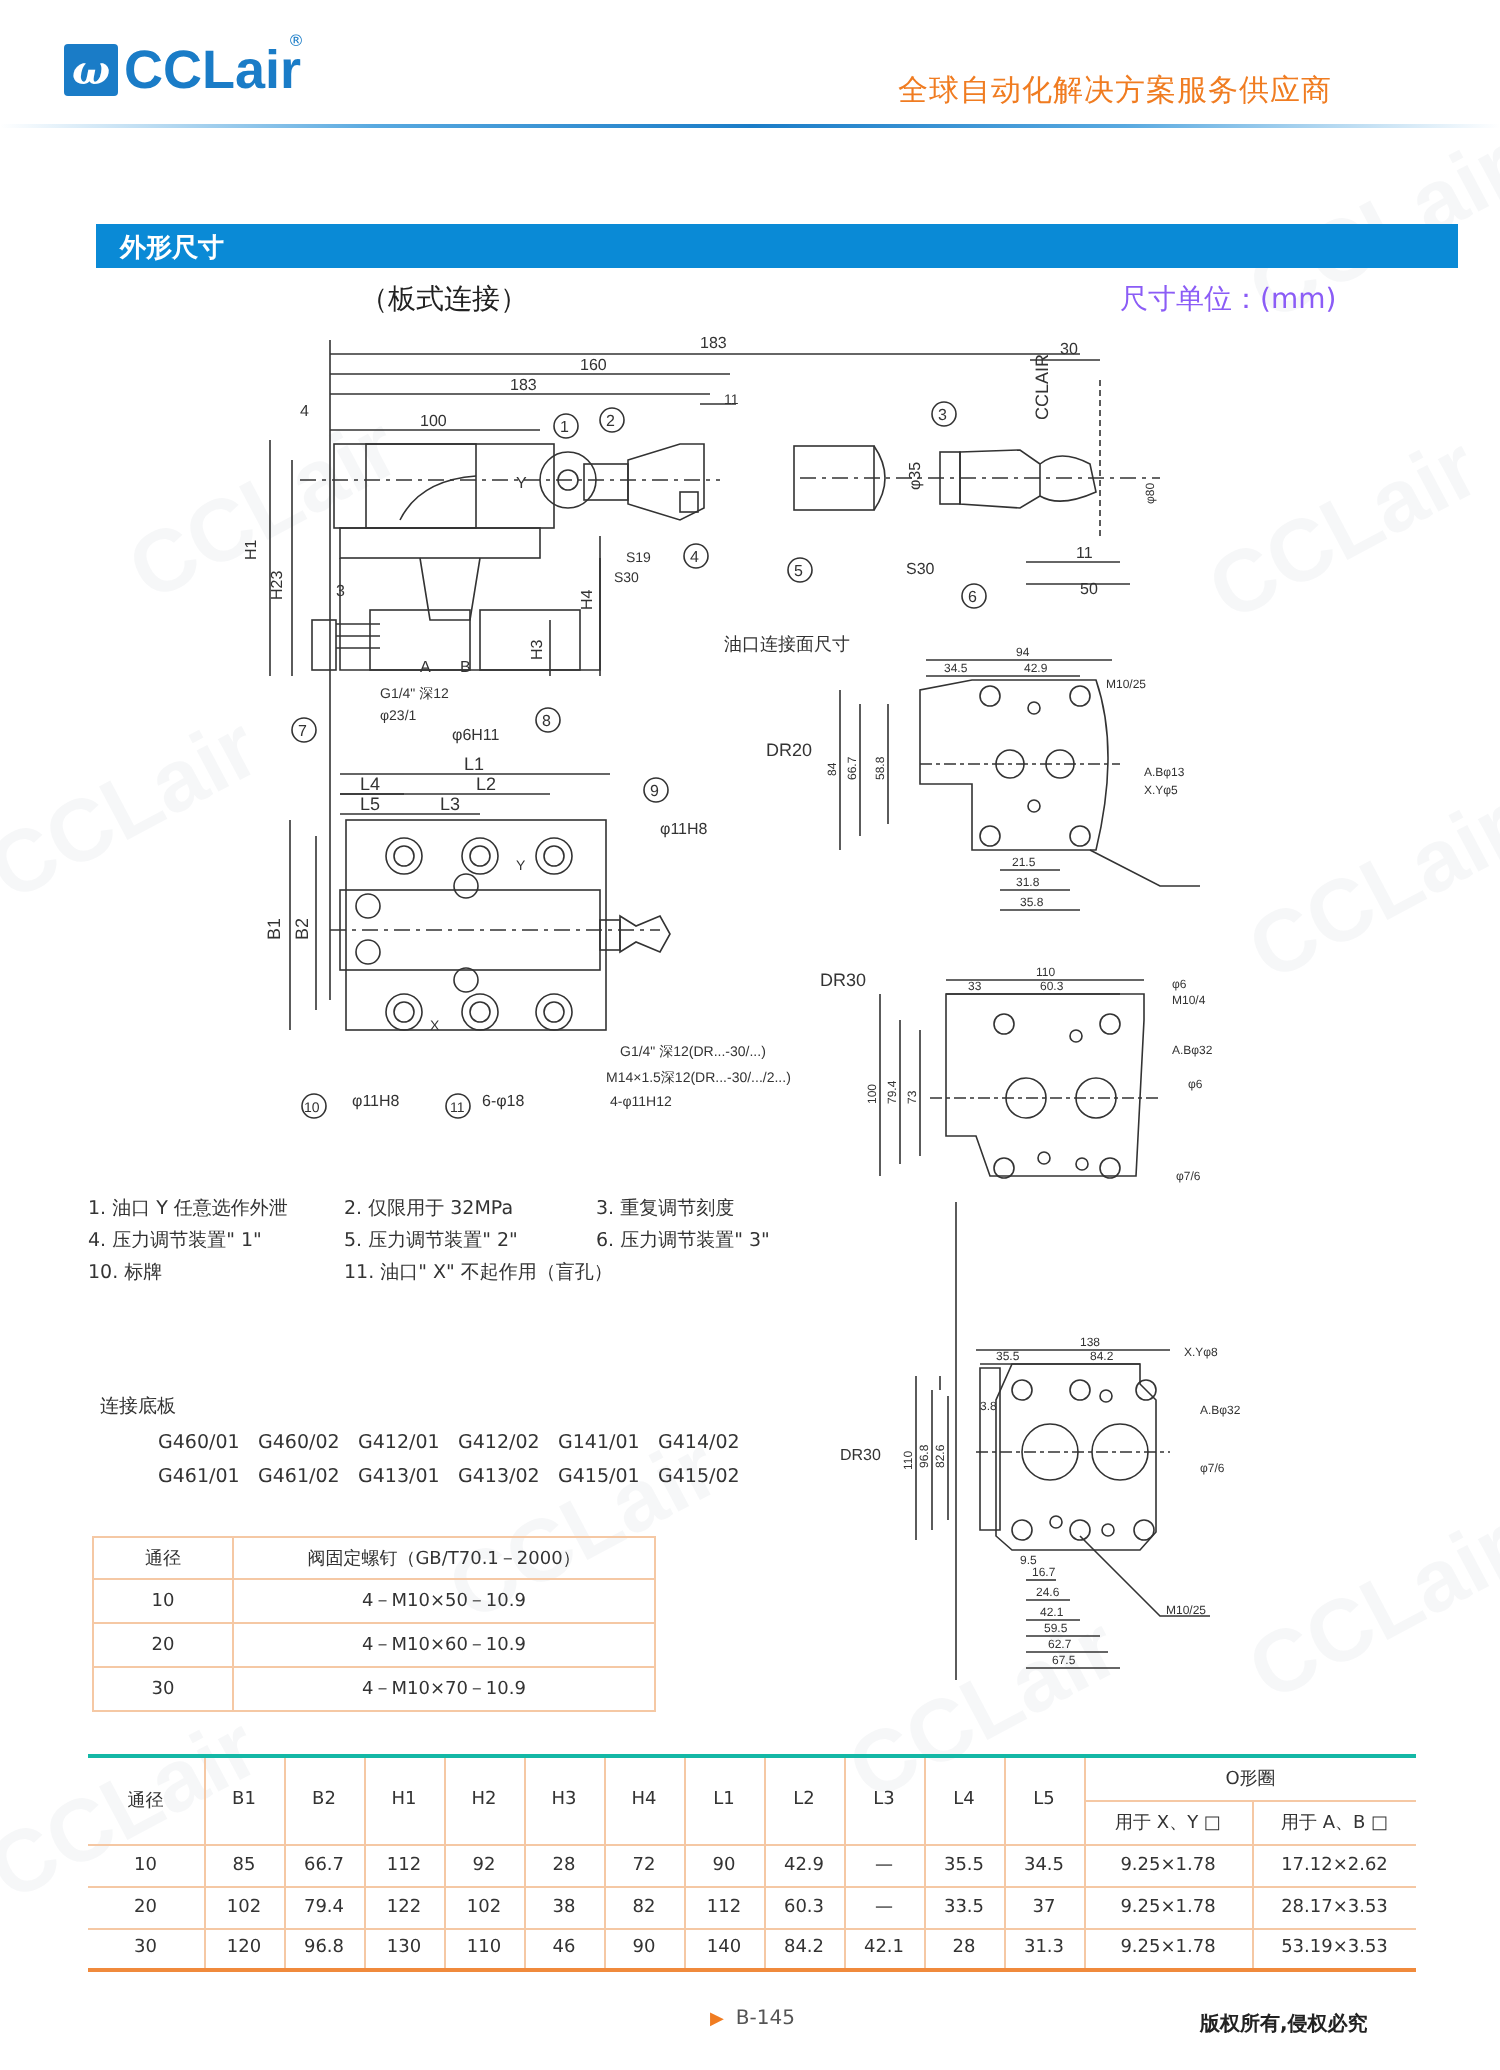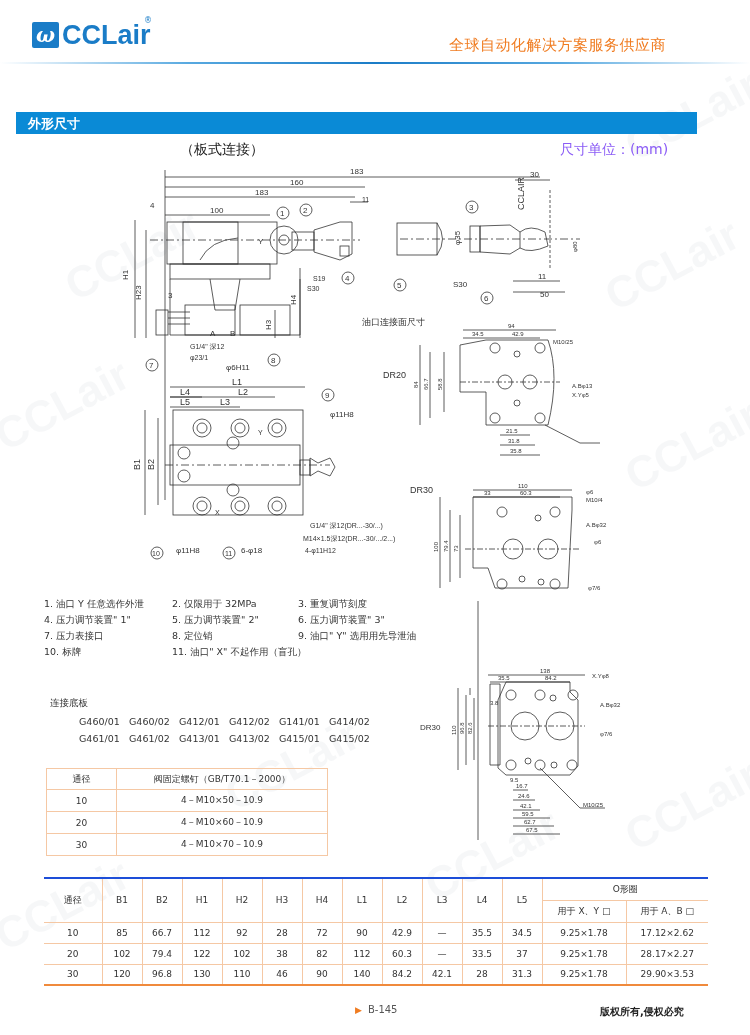--- a/index.html
+++ b/index.html
@@ -11,21 +11,21 @@
   .logo-badge { width: 27px; height: 26px; background: #1a7cc7; border-radius: 2px; color: #fff;
     font-family: "DejaVu Serif", serif; font-style: italic; font-weight: bold; font-size: 20px;
     line-height: 26px; text-align: center; }
   .logo-text { margin-left: 3px; font-family: "Liberation Sans", sans-serif; font-weight: bold; font-size: 27px;
     color: #1a7cc7; letter-spacing: 0px; line-height: 26px; }
   .logo-reg { position: absolute; left: 112px; top: -6px; font-size: 8px; color: #1a7cc7; }
   .slogan { position: absolute; right: 84px; top: 36px; font-size: 15px; font-weight: normal; color: #f07c21; letter-spacing: 0.5px; }
   .header-line { position: absolute; left: 0; top: 62px; width: 750px; height: 2px;
     background: linear-gradient(to right, rgba(26,124,199,0) 0%, #58a9e0 25%, #1a7cc7 50%, #58a9e0 75%, rgba(26,124,199,0) 100%); }
 
-  .section-bar { position: absolute; left: 16px; top: 112px; width: 681px; height: 22px; background: #0a8ad6; }
+  .section-bar { position: absolute; left: 48px; top: 112px; width: 681px; height: 22px; background: #0a8ad6; }
   .section-title { position: absolute; left: 12px; top: 3px; color: #fff; font-size: 13px; font-weight: bold; }
 
   .sub-left { position: absolute; left: 180px; top: 141px; font-size: 14px; color: #222; text-align: center; }
   .sub-right { position: absolute; left: 560px; top: 141px; font-size: 14px; color: #8b5cf6; }
 
   .drawing { position: absolute; left: 0; top: 160px; width: 692px; height: 440px; }
   .drawing svg { width: 750px; height: 440px; }
   .drawing2 { position: absolute; left: 400px; top: 600px; width: 350px; height: 245px; }
   .drawing2 svg { width: 350px; height: 245px; }
 
@@ -41,21 +41,21 @@
   .baseplate .bcell { width: 50px; }
 
   table { border-collapse: collapse; }
   .bolt-table { position: absolute; left: 46px; top: 768px; width: 282px; font-size: 9px; color: #333; }
   .bolt-table td, .bolt-table th { border: 1px solid #f5c8a4; height: 22px; text-align: center; font-weight: normal; }
   .bolt-table th { height: 21px; }
   .bolt-table .col1 { width: 70px; }
 
   .dim-table { position: absolute; left: 44px; top: 877px; width: 664px; font-size: 9px; color: #333; }
   .dim-table td, .dim-table th { border-left: 1px solid #f5c8a4; border-right: 1px solid #f5c8a4; border-bottom: 1px solid #f5c8a4; text-align: center; font-weight: normal; height: 21px; }
-  .dim-table thead tr:first-child th { border-top: 2px solid #1d4ed8; }
+  .dim-table thead tr:first-child th { border-top: 2px solid #14b8a6; }
   .dim-table tbody tr:last-child td { border-bottom: 2px solid #f08a3c; }
   .dim-table th:first-child, .dim-table td:first-child { border-left: none; }
   .dim-table th:last-child, .dim-table td:last-child { border-right: none; }
 
   .footer-page { position: absolute; left: 355px; top: 1004px; font-size: 10px; color: #555; }
   .footer-page .tri { color: #f07c21; font-size: 9px; margin-right: 6px; }
   .footer-copy { position: absolute; left: 600px; top: 1005px; font-size: 10px; font-weight: bold; color: #222; }
 
   .wm { position: absolute; font-family: "Liberation Sans", sans-serif; font-weight: bold; color: rgba(180,190,200,0.12);
     font-size: 44px; transform: rotate(-28deg); pointer-events: none; white-space: nowrap; }
@@ -364,25 +364,20 @@
     <span class="c1">1. 油口 Y 任意选作外泄</span>
     <span class="c2">2. 仅限用于 32MPa</span>
     <span class="c3">3. 重复调节刻度</span>
   </div>
   <div class="row">
     <span class="c1">4. 压力调节装置" 1"</span>
     <span class="c2">5. 压力调节装置" 2"</span>
     <span class="c3">6. 压力调节装置" 3"</span>
   </div>
   <div class="row">
-    <span class="c1">7. 压力表接口</span>
-    <span class="c2">8. 定位销</span>
-    <span class="c3">9. 油口" Y" 选用用先导泄油</span>
-  </div>
-  <div class="row">
     <span class="c1">10. 标牌</span>
     <span class="c2">11. 油口" X" 不起作用（盲孔）</span>
   </div>
 </div>
 
 <div class="baseplate">
   <div class="title">连接底板</div>
   <div class="brow">
     <span class="bcell">G460/01</span>
     <span class="bcell">G460/02</span>
@@ -486,37 +481,37 @@
       <td>122</td>
       <td>102</td>
       <td>38</td>
       <td>82</td>
       <td>112</td>
       <td>60.3</td>
       <td>—</td>
       <td>33.5</td>
       <td>37</td>
       <td>9.25×1.78</td>
-      <td>28.17×2.27</td>
+      <td>28.17×3.53</td>
     </tr>
     <tr>
       <td>30</td>
       <td>120</td>
       <td>96.8</td>
       <td>130</td>
       <td>110</td>
       <td>46</td>
       <td>90</td>
       <td>140</td>
       <td>84.2</td>
       <td>42.1</td>
       <td>28</td>
       <td>31.3</td>
       <td>9.25×1.78</td>
-      <td>29.90×3.53</td>
+      <td>53.19×3.53</td>
     </tr>
   </tbody>
 </table>
 
 <div class="footer-page">
   <span class="tri">▶</span><span>B-145</span>
 </div>
 <div class="footer-copy">版权所有,侵权必究</div>
 
 </body></html>

